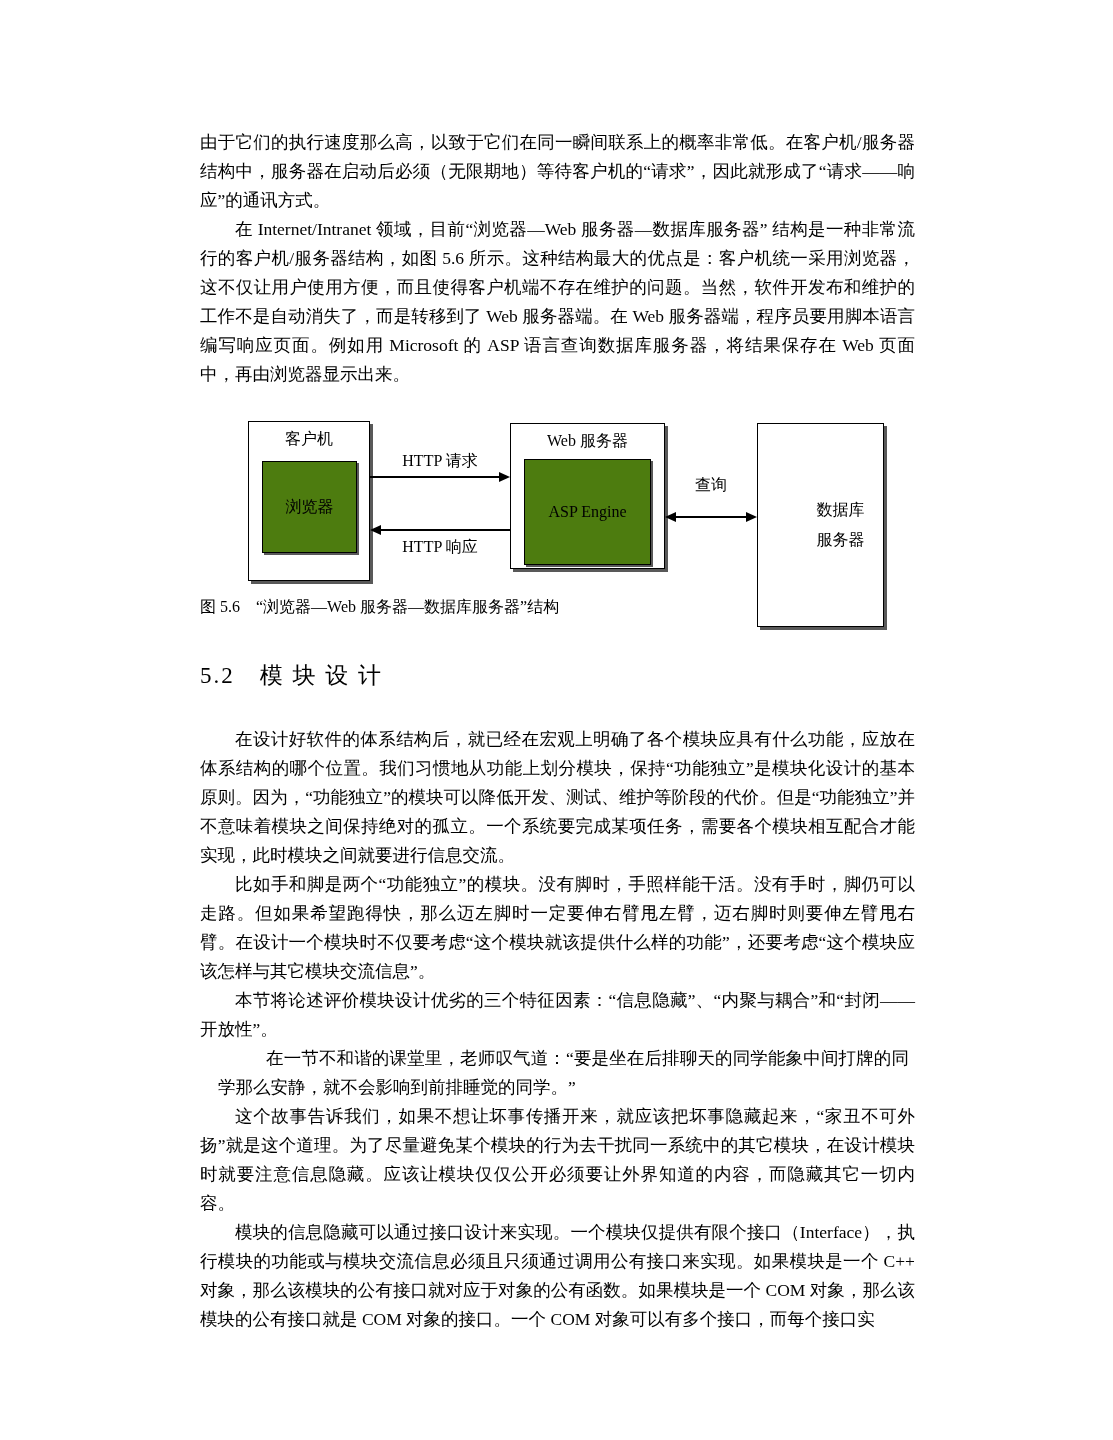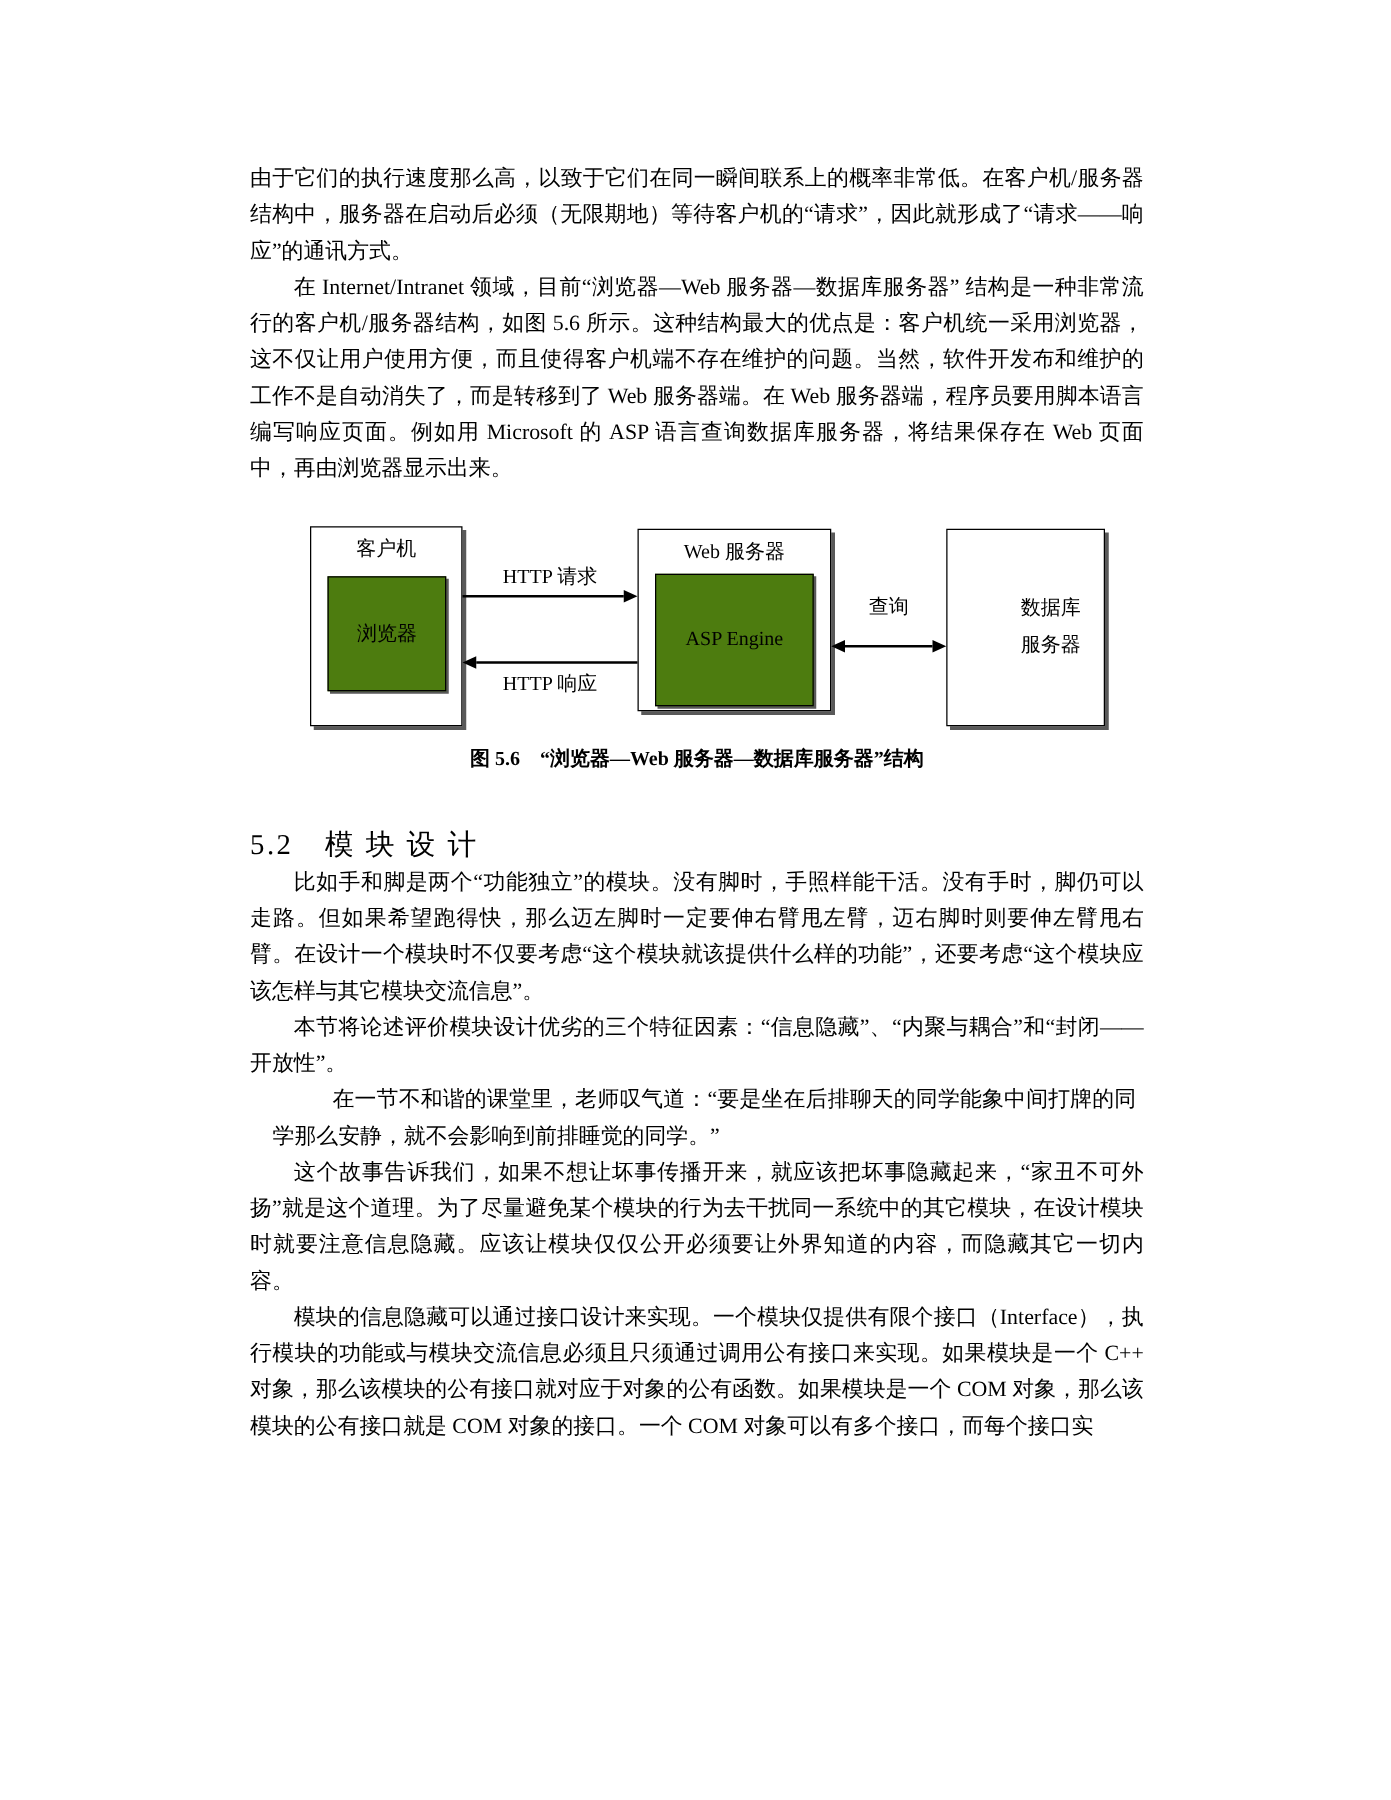--- a/index.html
+++ b/index.html
@@ -75,23 +75,22 @@
   }
   .arrowhead.to-right { border-left: 11px solid #000; }
   .arrowhead.to-left  { border-right: 11px solid #000; }
   .fig-label {
     position: absolute;
     font-size: 16px;
     text-align: center;
   }
   .caption {
     font-size: 16px;
-    text-align: center;
+    text-align: left;
     margin-top: 8px;
-    font-weight: bold;
   }
   .section-heading {
     font-size: 23px;
     font-weight: normal;
     margin-top: 42px;
     letter-spacing: 2px;
   }
   .after-heading { margin-top: 34px; }
   .subsection-heading {
     font-size: 18px;
@@ -119,21 +118,21 @@
     </div>
 
     <div class="fig-box" style="left:310px; top:4px; width:155px; height:146px;">
       <span class="box-title">Web 服务器</span>
     </div>
 
     <div class="inner-box" style="left:324px; top:40px; width:127px; height:106px;">
       <span>ASP Engine</span>
     </div>
 
-    <div class="fig-box db-box" style="left:557px; top:4px; width:127px; height:158px;padding-left:40px;">
+    <div class="fig-box db-box" style="left:557px; top:4px; width:127px; height:204px;padding-left:40px;">
       <span>数据库</span>
       <span>服务器</span>
     </div>
 
     <span class="fig-label" style="left:170px; top:32px; width:140px;">HTTP 请求</span>
     <div class="arrow-line" style="left:170px; top:57px; width:129px;"></div>
     <div class="arrowhead to-right" style="left:299px; top:53px;"></div>
 
     <div class="arrowhead to-left" style="left:170px; top:106px;"></div>
     <div class="arrow-line" style="left:181px; top:110px; width:129px;"></div>
@@ -143,20 +142,21 @@
     <div class="arrowhead to-left" style="left:465px; top:93px;"></div>
     <div class="arrow-line" style="left:476px; top:97px; width:70px;"></div>
     <div class="arrowhead to-right" style="left:546px; top:93px;"></div>
 
   </div>
 
   <p class="caption">图 5.6　“浏览器—Web 服务器—数据库服务器”结构</p>
 
   <h2 class="section-heading">5.2　模 块 设 计</h2>
 
+  <p class="para after-heading">在设计好软件的体系结构后，就已经在宏观上明确了各个模块应具有什么功能，应放在体系结构的哪个位置。我们习惯地从功能上划分模块，保持“功能独立”是模块化设计的基本原则。因为，“功能独立”的模块可以降低开发、测试、维护等阶段的代价。但是“功能独立”并不意味着模块之间保持绝对的孤立。一个系统要完成某项任务，需要各个模块相互配合才能实现，此时模块之间就要进行信息交流。</p>
   <p class="para">比如手和脚是两个“功能独立”的模块。没有脚时，手照样能干活。没有手时，脚仍可以走路。但如果希望跑得快，那么迈左脚时一定要伸右臂甩左臂，迈右脚时则要伸左臂甩右臂。在设计一个模块时不仅要考虑“这个模块就该提供什么样的功能”，还要考虑“这个模块应该怎样与其它模块交流信息”。</p>
   <p class="para">本节将论述评价模块设计优劣的三个特征因素：“信息隐藏”、“内聚与耦合”和“封闭——开放性”。</p>
 
 
   <p class="anecdote">在一节不和谐的课堂里，老师叹气道：“要是坐在后排聊天的同学能象中间打牌的同学那么安静，就不会影响到前排睡觉的同学。”</p>
   <p class="para">这个故事告诉我们，如果不想让坏事传播开来，就应该把坏事隐藏起来，“家丑不可外扬”就是这个道理。为了尽量避免某个模块的行为去干扰同一系统中的其它模块，在设计模块时就要注意信息隐藏。应该让模块仅仅公开必须要让外界知道的内容，而隐藏其它一切内容。</p>
   <p class="para">模块的信息隐藏可以通过接口设计来实现。一个模块仅提供有限个接口（Interface），执行模块的功能或与模块交流信息必须且只须通过调用公有接口来实现。如果模块是一个 C++ 对象，那么该模块的公有接口就对应于对象的公有函数。如果模块是一个 COM 对象，那么该模块的公有接口就是 COM 对象的接口。一个 COM 对象可以有多个接口，而每个接口实</p>
 
 </div>
 

